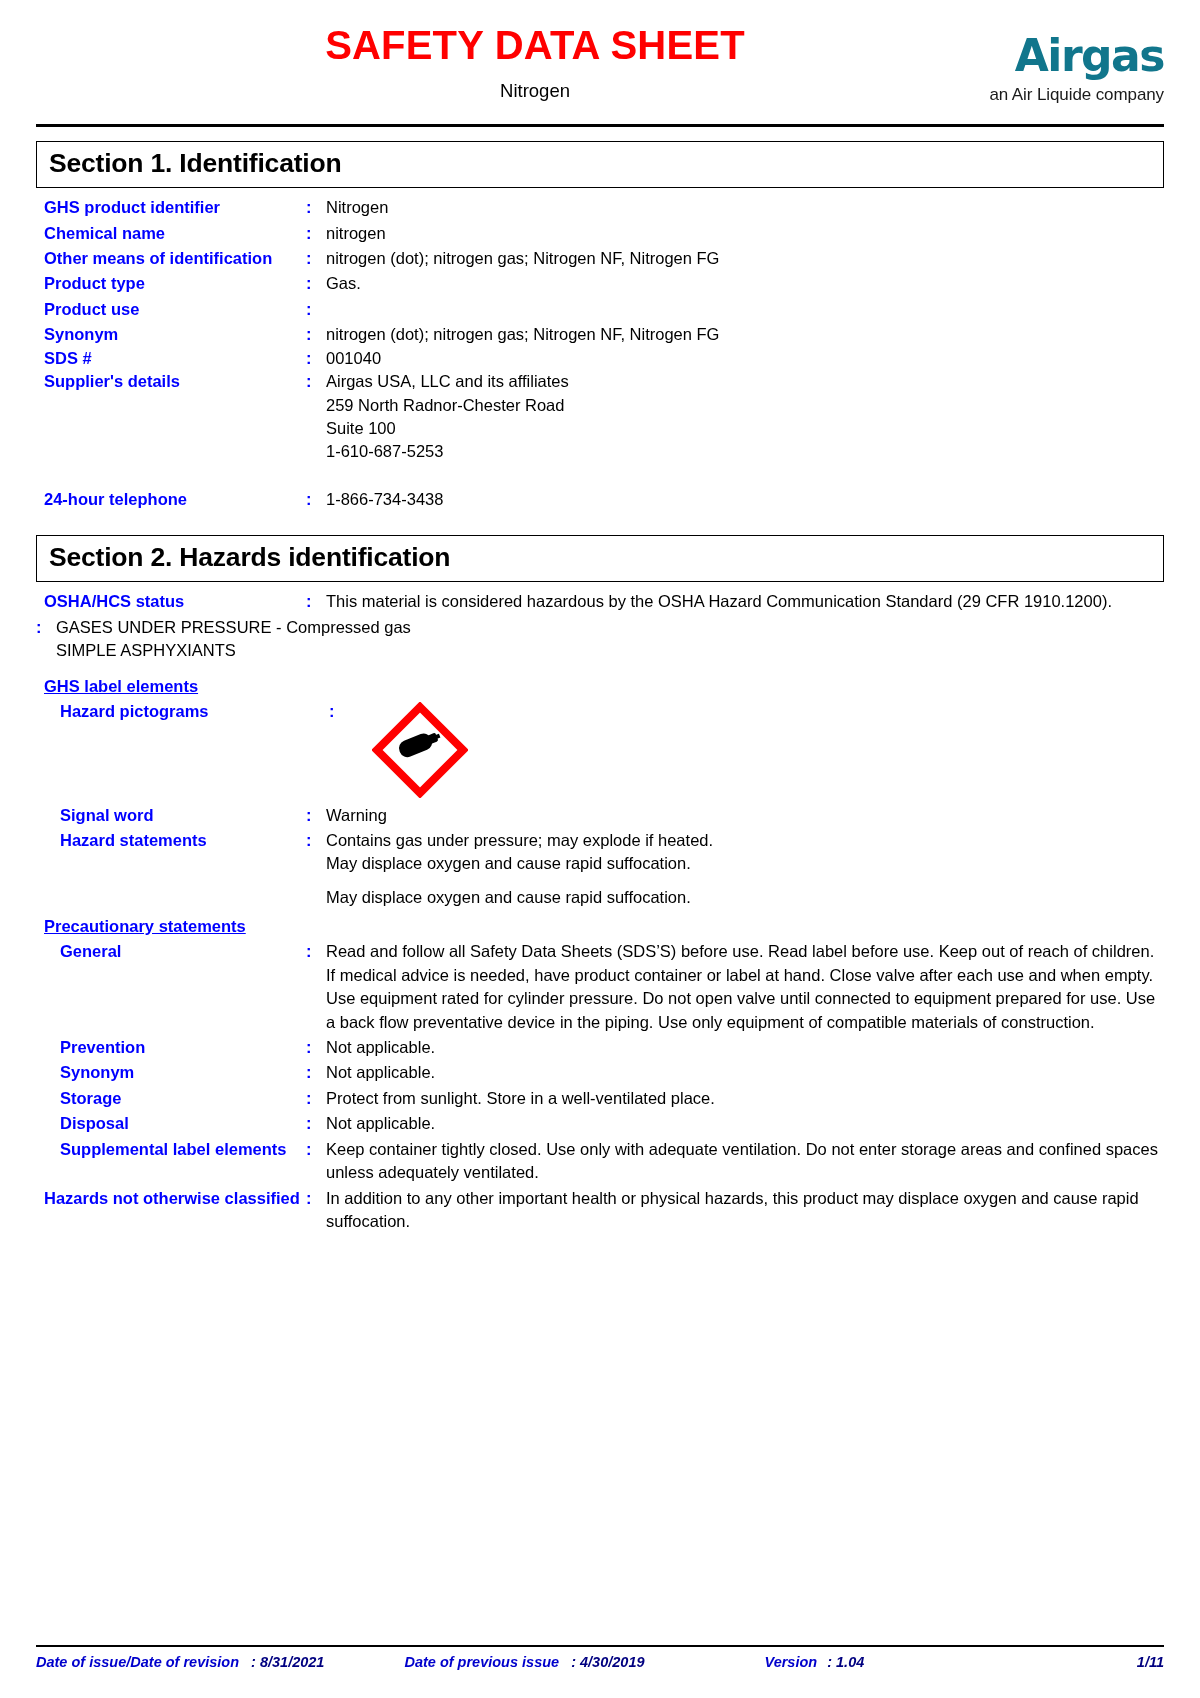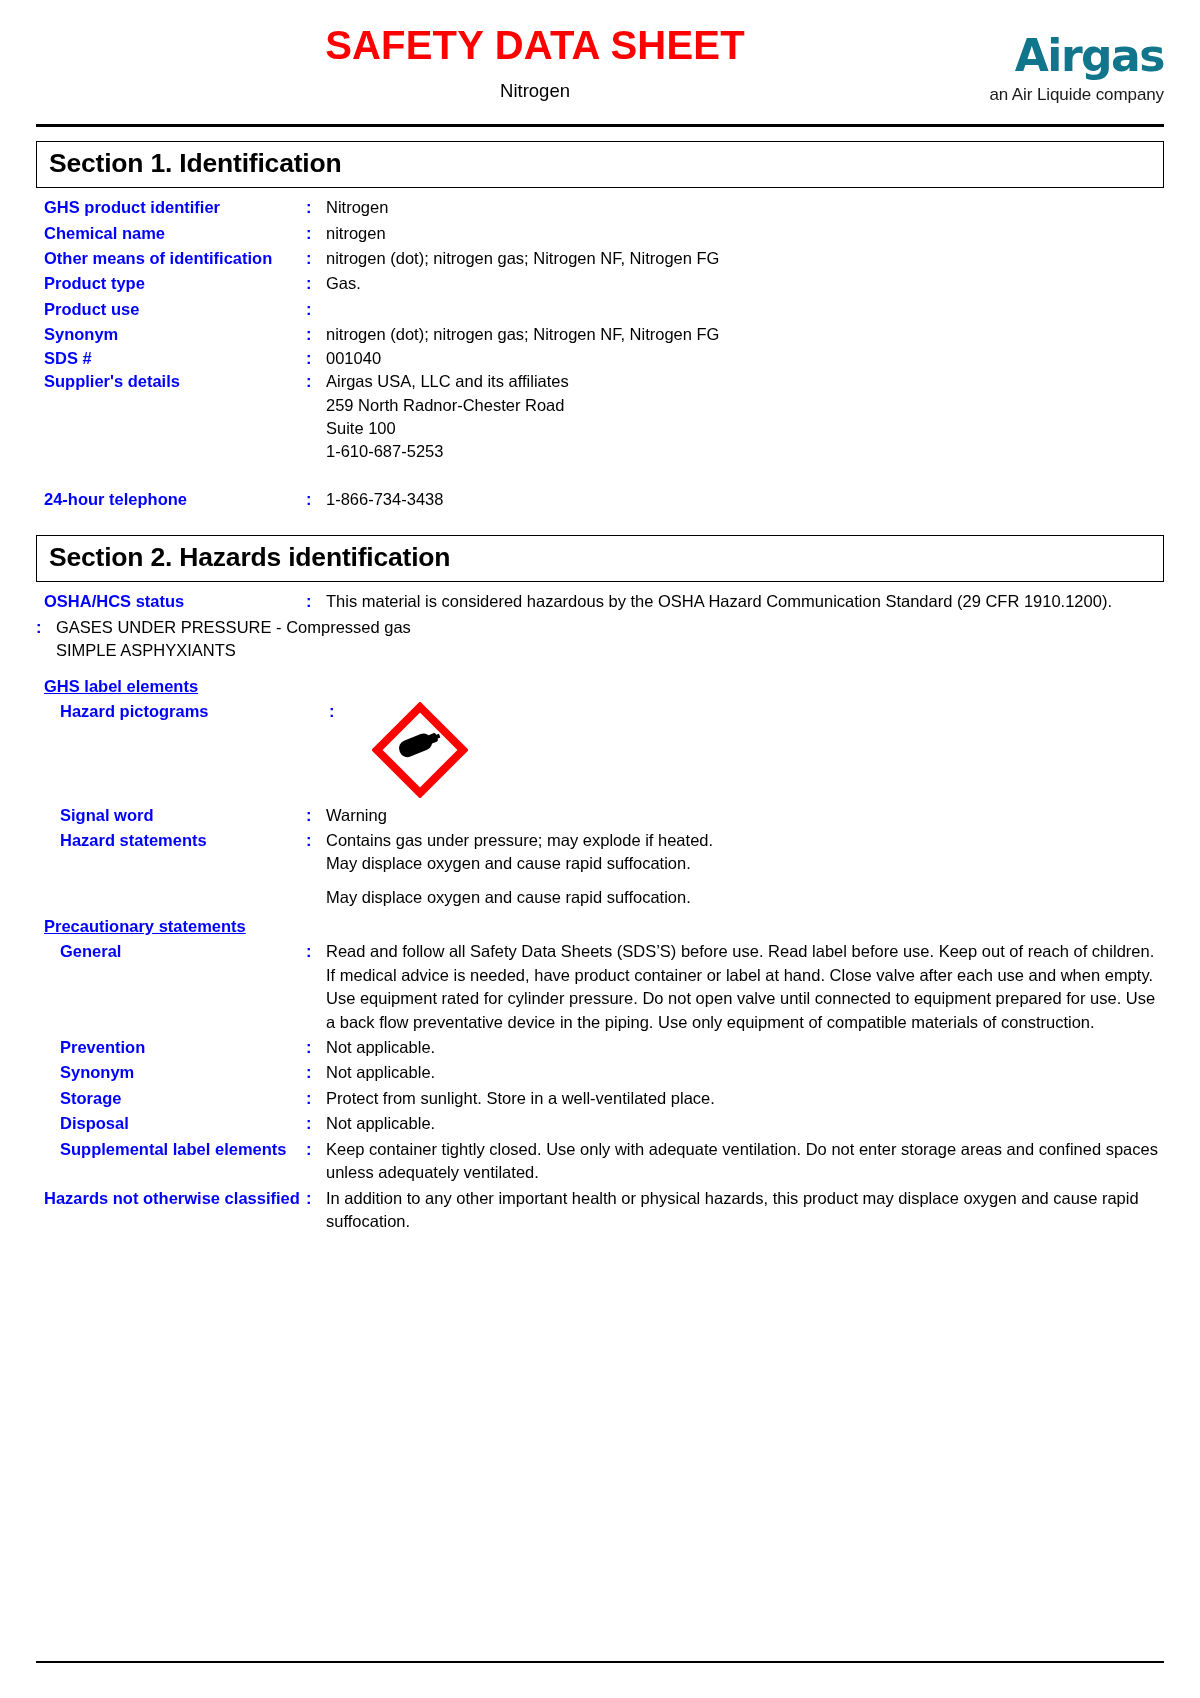--- a/index.html
+++ b/index.html
@@ -347,15 +347,24 @@
     <div class="row">
       <div class="lbl">Hazards not otherwise classified</div>
       <div class="colon">:</div>
       <div class="val">In addition to any other important health or physical hazards, this product may displace oxygen and cause rapid suffocation.</div>
     </div>
 
   </div>
 
   <div class="footer">
     <div class="footer-rule"></div>
+    <div class="footer-line">
+      <span class="f-lbl f-g1">Date of issue/Date of revision</span>
+      <span class="f-val">: 8/31/2021</span>
+      <span class="f-lbl f-g2">Date of previous issue</span>
+      <span class="f-val">: 4/30/2019</span>
+      <span class="f-lbl f-g3">Version</span>
+      <span class="f-val">: 1.04</span>
+      <span class="f-page">1/11</span>
+    </div>
   </div>
 
 </div>
 
 </body></html>

